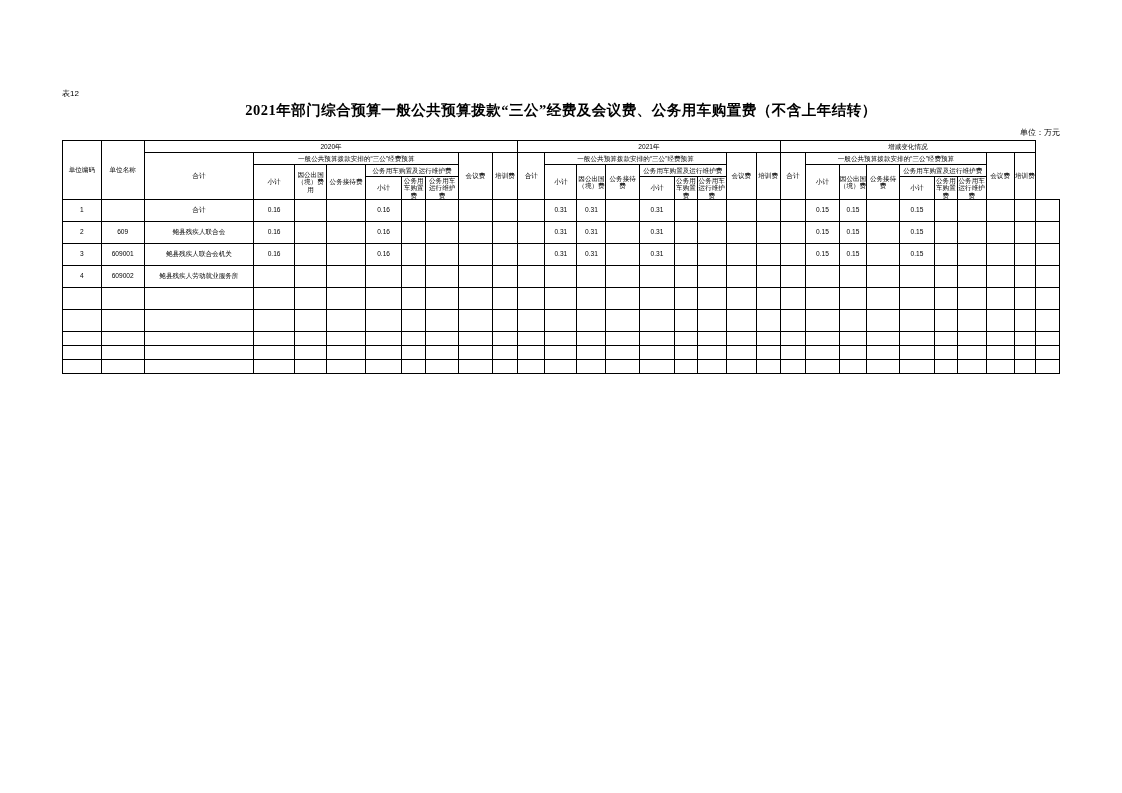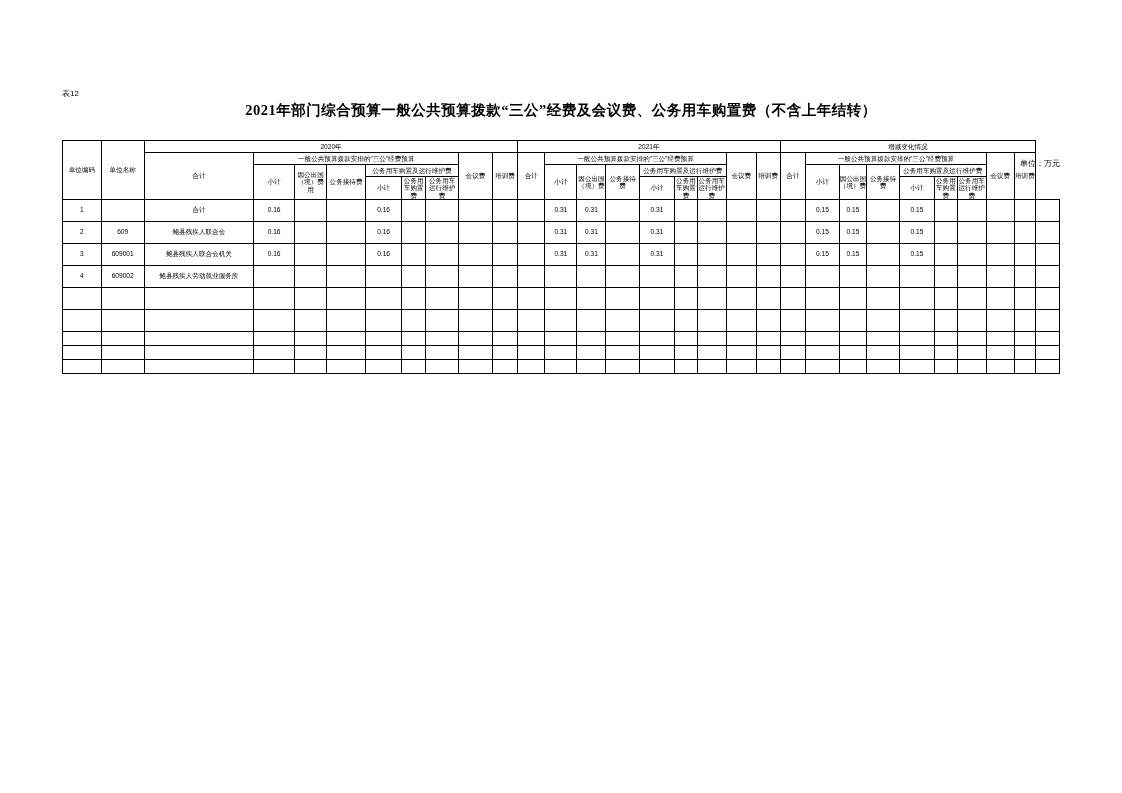--- a/index.html
+++ b/index.html
@@ -38,21 +38,20 @@
     font-size: 14.5px;
     font-weight: bold;
     font-family: "Liberation Serif", serif;
     letter-spacing: 0.5px;
   }
   .unit-note {
     position: absolute;
     right: 62px;
     top: 127px;
     font-size: 8px;
-    margin-top: 31px;
   }
   table.budget {
     position: absolute;
     left: 62px;
     top: 140px;
     width: 998px;
     border-collapse: collapse;
     table-layout: fixed;
     font-size: 7px;
     line-height: 1.15;

